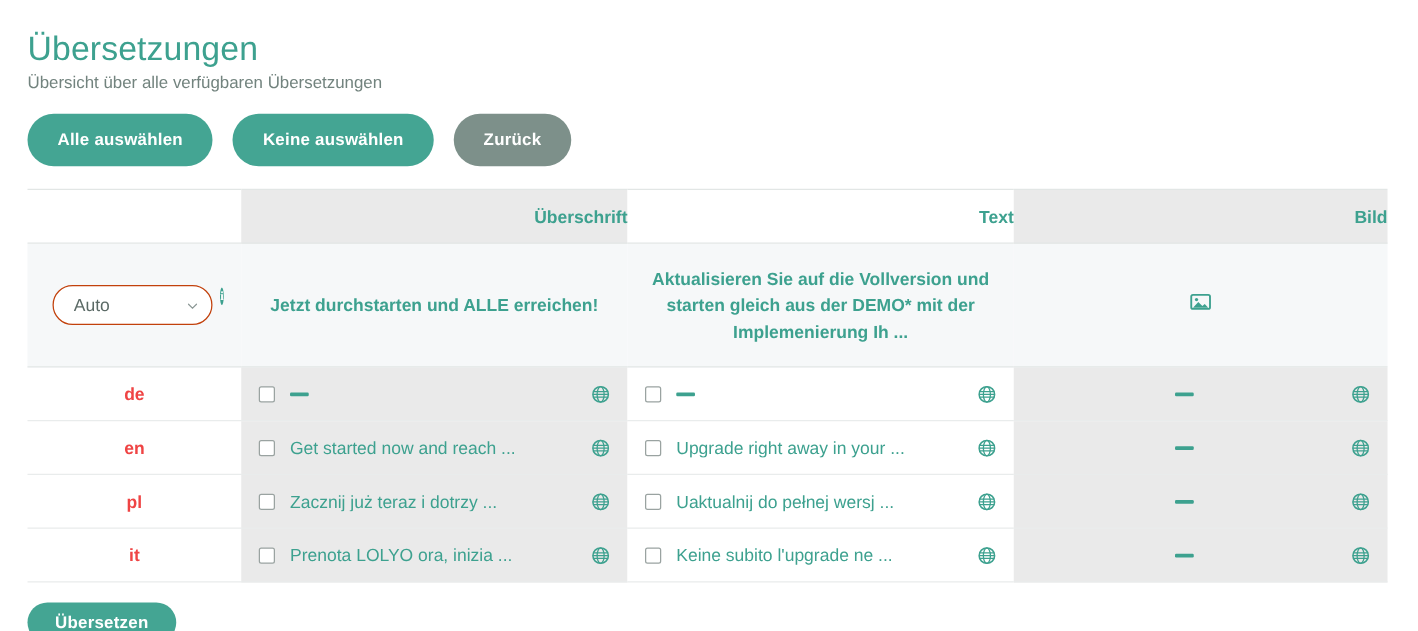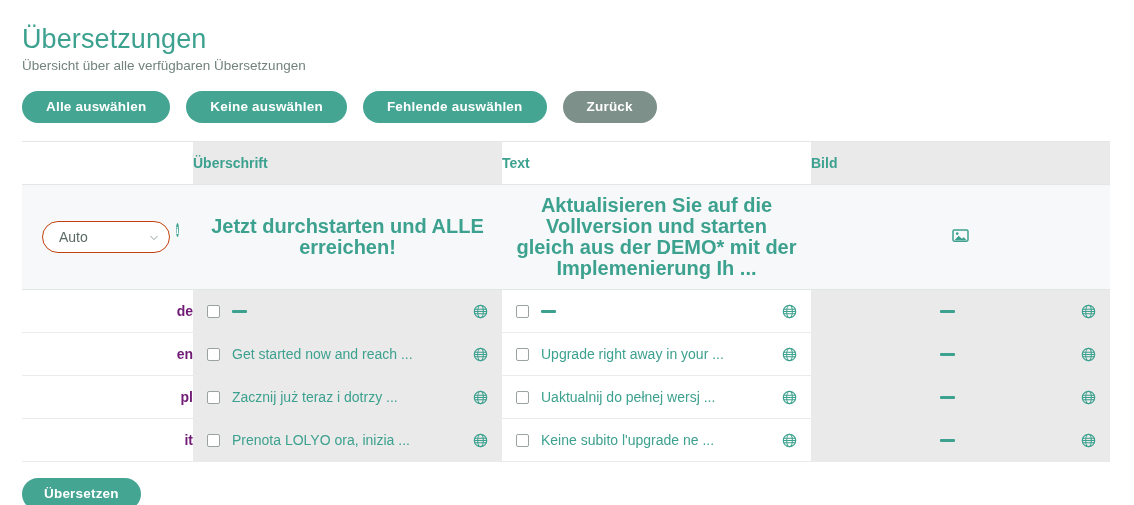--- a/index.html
+++ b/index.html
@@ -51,21 +51,21 @@
   .btn {
     border: none;
     outline: none;
     border-radius: 999px;
     color: #ffffff;
     font-family: "Liberation Sans", sans-serif;
     font-size: 13.5px;
     font-weight: bold;
     letter-spacing: 0.2px;
     padding: 0 24px;
-    height: 32px;
+    height: 42px;
     line-height: 32px;
     cursor: pointer;
     white-space: nowrap;
   }
   .btn-primary { background: #44a593; }
   .btn-muted   { background: #7d908a; }
 
   
   .tbl {
     margin-top: 18px;
@@ -82,36 +82,36 @@
     padding: 0;
     vertical-align: middle;
   }
 
   
   thead tr.colhead th {
     height: 42px;
     font-size: 14px;
     font-weight: bold;
     color: #3da18f;
-    text-align: left;
+    text-align: right;
     border-top: 1px solid #e2e6e5;
     border-bottom: 1px solid #e2e6e5;
     background: #ffffff;
   }
   thead tr.colhead th.shaded { background: #eaeaea; }
 
   
   tr.srcrow td {
     background: #f6f8f9;
     border-bottom: 1px solid #e2e6e5;
     height: 78px;
     padding: 10px 14px;
   }
   .src-text {
-    font-size: 20px;
+    font-size: 14px;
     font-weight: bold;
     color: #3da18f;
     text-align: center;
     line-height: 21px;
   }
   .src-img-cell { text-align: center; }
 
   .lang-select-wrap {
     display: flex;
     align-items: center;
@@ -162,24 +162,24 @@
   }
 
   
   tbody tr.datarow td {
     height: 42px;
     border-bottom: 1px solid #e9ecec;
   }
   tbody tr.datarow:last-child td { border-bottom: 1px solid #e9ecec; }
 
   td.lang-cell {
-    text-align: right;
+    text-align: center;
     font-size: 14px;
     font-weight: bold;
-    color: #701a75;
+    color: #ef4444;
     background: #ffffff;
   }
   td.cell-shaded { background: #eaeaea; }
   td.cell-plain  { background: #ffffff; }
 
   .cellbody {
     display: flex;
     align-items: center;
     gap: 12px;
     padding: 0 14px;
@@ -250,21 +250,20 @@
 <body>
 
 <div class="page">
 
   <h1 class="page-title">Übersetzungen</h1>
   <p class="page-subtitle">Übersicht über alle verfügbaren Übersetzungen</p>
 
   <div class="toolbar">
     <button class="btn btn-primary">Alle auswählen</button>
     <button class="btn btn-primary">Keine auswählen</button>
-    <button class="btn btn-primary">Fehlende auswählen</button>
     <button class="btn btn-muted">Zurück</button>
   </div>
 
   <table class="tbl">
     <colgroup>
       <col class="c-lang">
         <col class="c-head">
         <col class="c-text">
         <col class="c-img">
     </colgroup>

